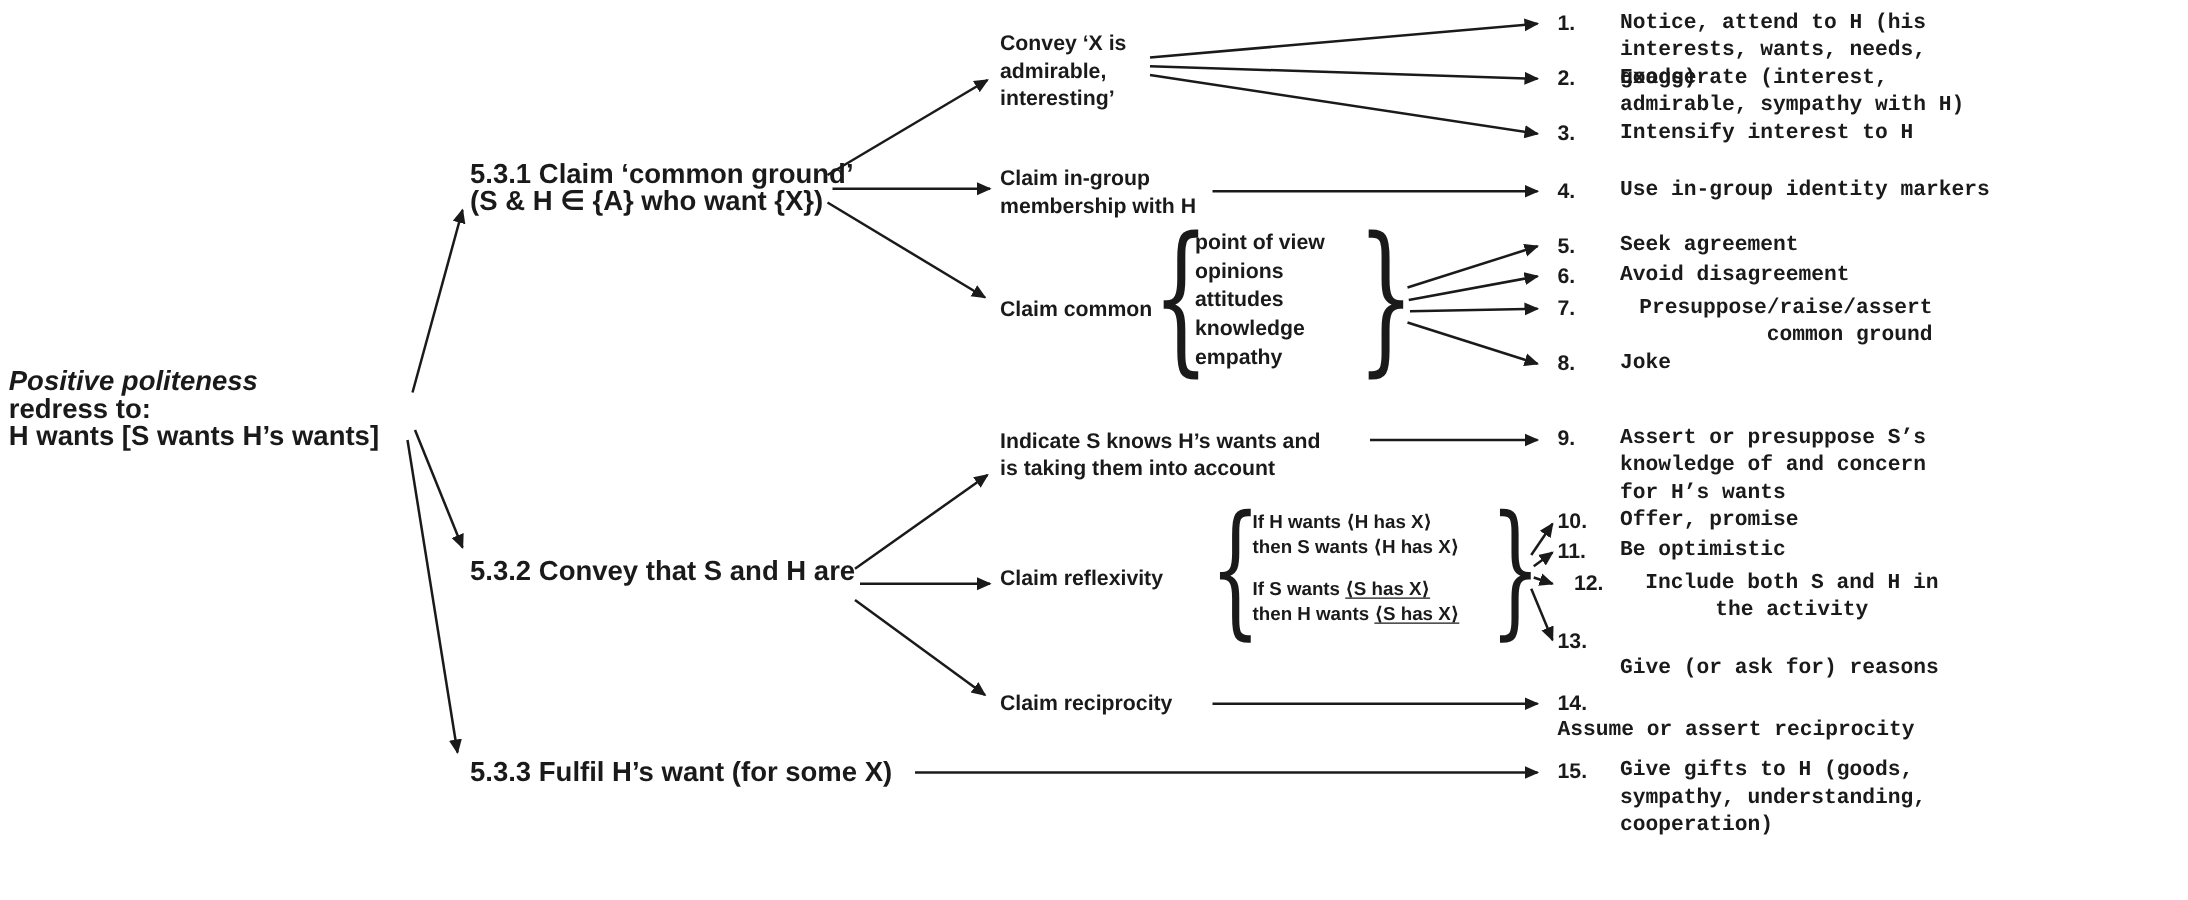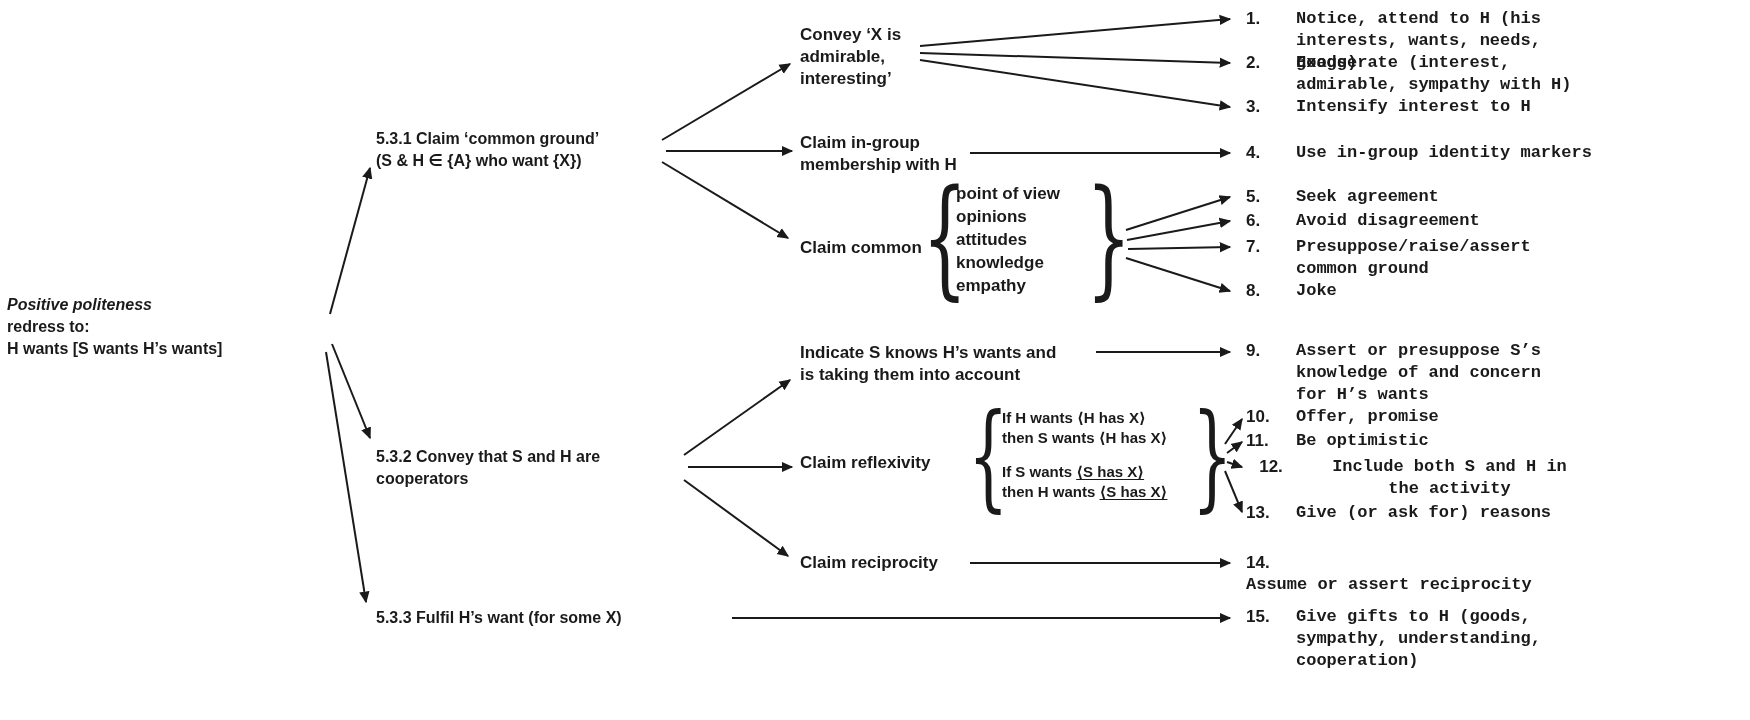--- a/index.html
+++ b/index.html
@@ -4,21 +4,21 @@
 <title>Diagram</title>
 <style>
   html,body { margin:0; padding:0; background:#ffffff; }
   #canvas {
     position:relative; width:1750px; height:720px; background:#ffffff;
     font-family:"Liberation Sans","DejaVu Sans",sans-serif;
     font-weight:700; color:#1a1a1a; font-size:17px; line-height:22px;
     overflow:hidden;
   }
   .abs { position:absolute; }
-  .big  { font-size:16px; line-height:22px; }
+  .big  { font-size:22px; line-height:22px; }
   .italic { font-style:italic; }
   .arrows { position:absolute; left:0; top:0; width:1750px; height:720px; }
   .arrows line { stroke:#1a1a1a; stroke-width:2; }
   .item { position:absolute; left:1246px; display:flex; }
   .item .num { width:50px; flex:0 0 auto; }
   .item .txt { display:block;font-family:Liberation Mono, monospace; }
   .brace {
     position:absolute; font-family:"DejaVu Serif","Liberation Serif",serif;
     font-weight:400; color:#1a1a1a; transform-origin:left center;
   }
@@ -99,21 +99,20 @@
     <div>H wants [S wants H’s wants]</div>
   </div>
 
   <div class="abs big" style="left:376px; top:128px;">
     <div>5.3.1 Claim ‘common ground’</div>
     <div>(S &amp; H ∈ {A} who want {X})</div>
   </div>
 
   <div class="abs big" style="left:376px; top:446px;">
     <div>5.3.2 Convey that S and H are</div>
-    <div>cooperators</div>
   </div>
 
   <div class="abs big" style="left:376px; top:607px;">
     <div>5.3.3 Fulfil H’s want (for some X)</div>
   </div>
 
   <div class="abs" style="left:800px; top:132px;">
     <div>Claim in-group</div>
     <div>membership with H</div>
   </div>
@@ -184,45 +183,45 @@
   <div class="item" style="top:186px;">
     <span class="num">5.</span>
     <span class="txt" style="max-width:380px;">Seek agreement</span>
   </div>
   <div class="item" style="top:210px;">
     <span class="num">6.</span>
     <span class="txt" style="max-width:380px;">Avoid disagreement</span>
   </div>
   <div class="item" style="top:236px;">
     <span class="num">7.</span>
-    <span class="txt" style="max-width:250px;">Presuppose/raise/assert common ground</span>
+    <span class="txt" style="max-width:250px;text-align:right;">Presuppose/raise/assert common ground</span>
   </div>
   <div class="item" style="top:280px;">
     <span class="num">8.</span>
     <span class="txt" style="max-width:380px;">Joke</span>
   </div>
   <div class="item" style="top:340px;">
     <span class="num">9.</span>
     <span class="txt" style="max-width:285px;">Assert or presuppose S’s knowledge of and concern for H’s wants</span>
   </div>
   <div class="item" style="top:406px;">
     <span class="num">10.</span>
     <span class="txt" style="max-width:380px;">Offer, promise</span>
   </div>
   <div class="item" style="top:430px;">
     <span class="num">11.</span>
     <span class="txt" style="max-width:380px;">Be optimistic</span>
   </div>
   <div class="item" style="top:456px;text-align:center;">
     <span class="num">12.</span>
-    <span class="txt" style="max-width:275px;margin-left:16px;">Include both S and H in the activity</span>
+    <span class="txt" style="max-width:275px;">Include both S and H in the activity</span>
   </div>
   <div class="item" style="top:502px;">
     <span class="num">13.</span>
-    <span class="txt" style="max-width:380px;">Give (or ask for) reasons</span>
+    <span class="txt" style="max-width:380px;margin-top:22px;">Give (or ask for) reasons</span>
   </div>
   <div class="item" style="top:552px;flex-direction:column;">
     <span class="num">14.</span>
     <span class="txt" style="max-width:380px;">Assume or assert reciprocity</span>
   </div>
   <div class="item" style="top:606px;">
     <span class="num">15.</span>
     <span class="txt" style="max-width:335px;">Give gifts to H (goods, sympathy, understanding, cooperation)</span>
   </div>
 

